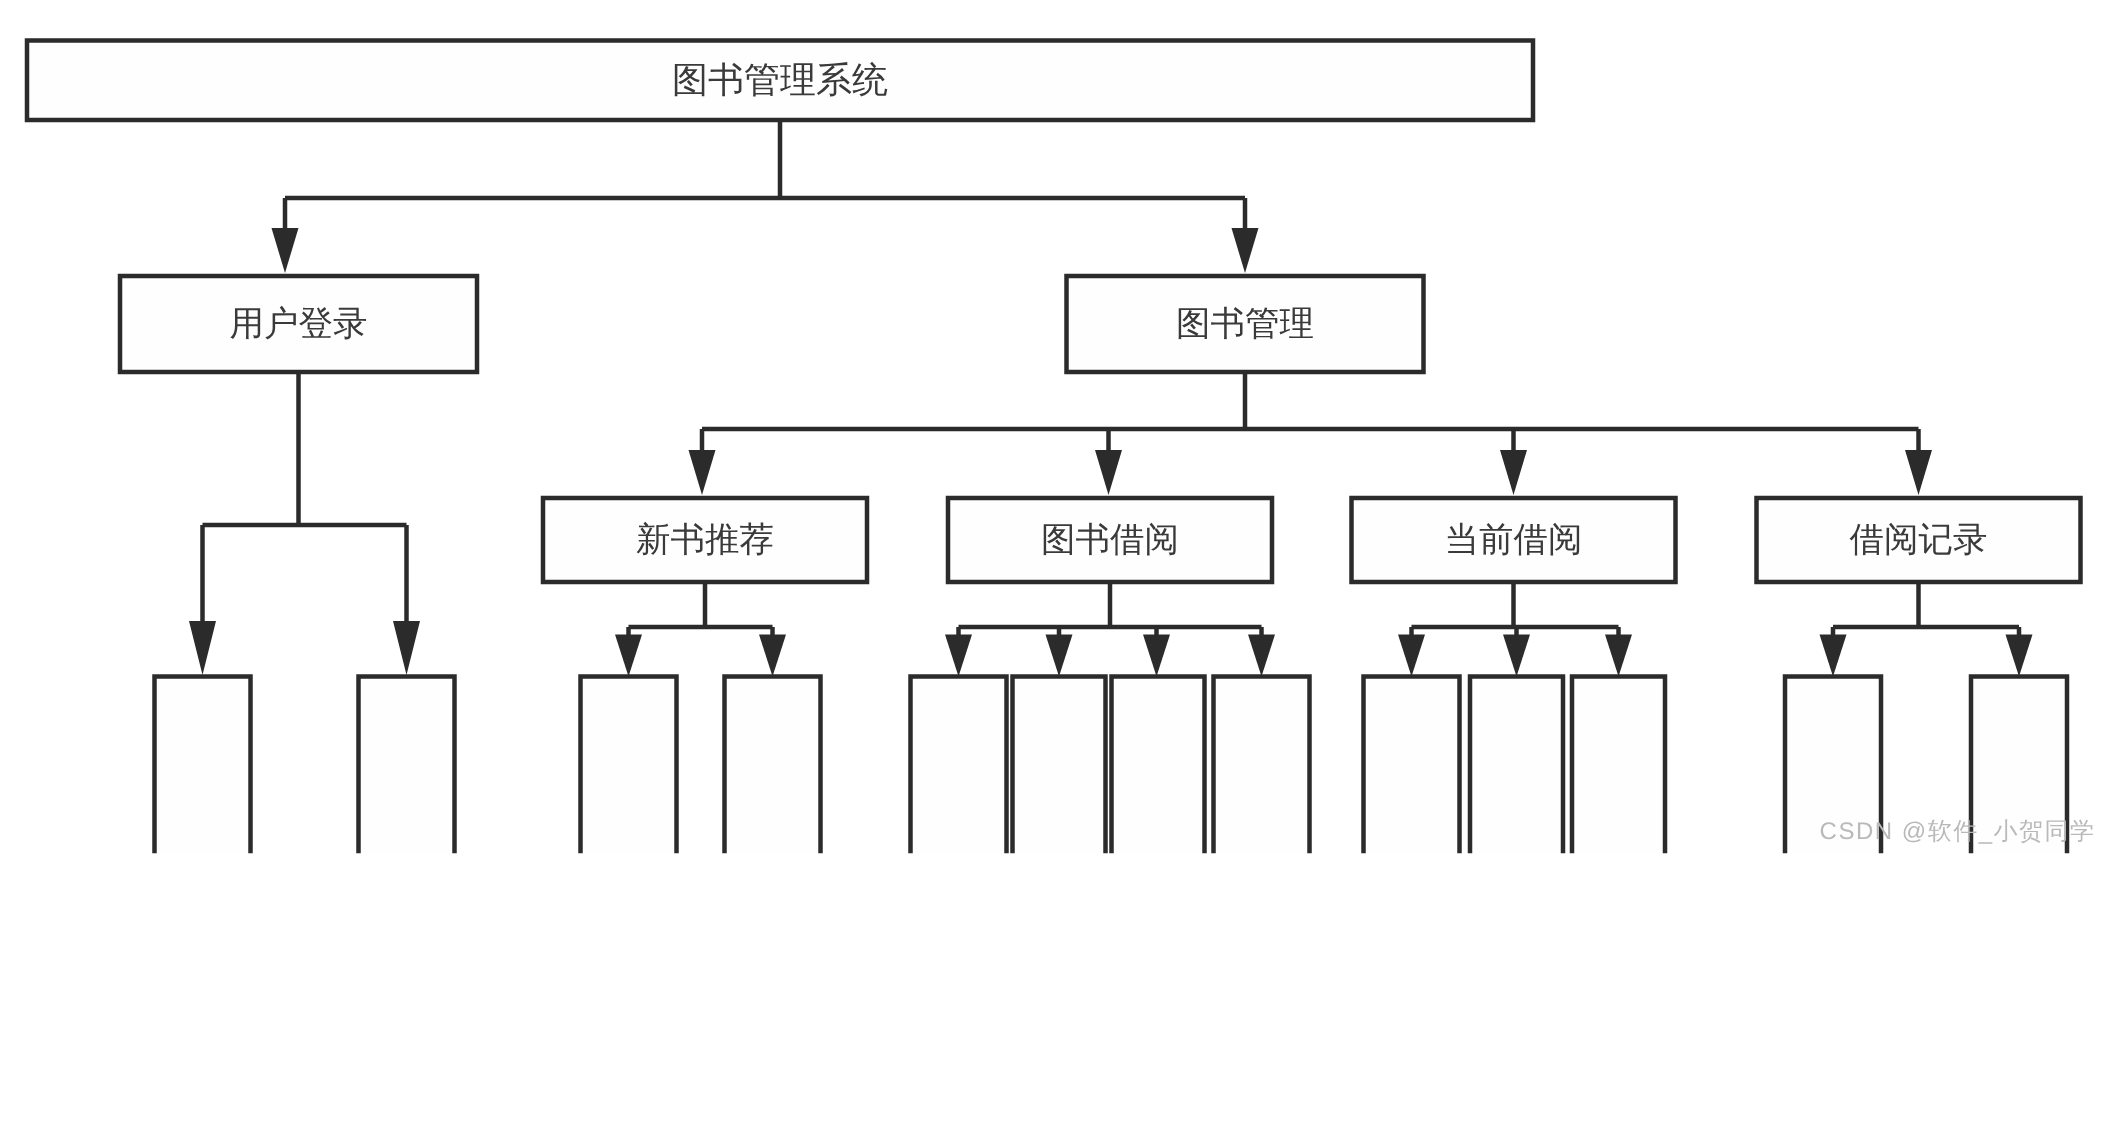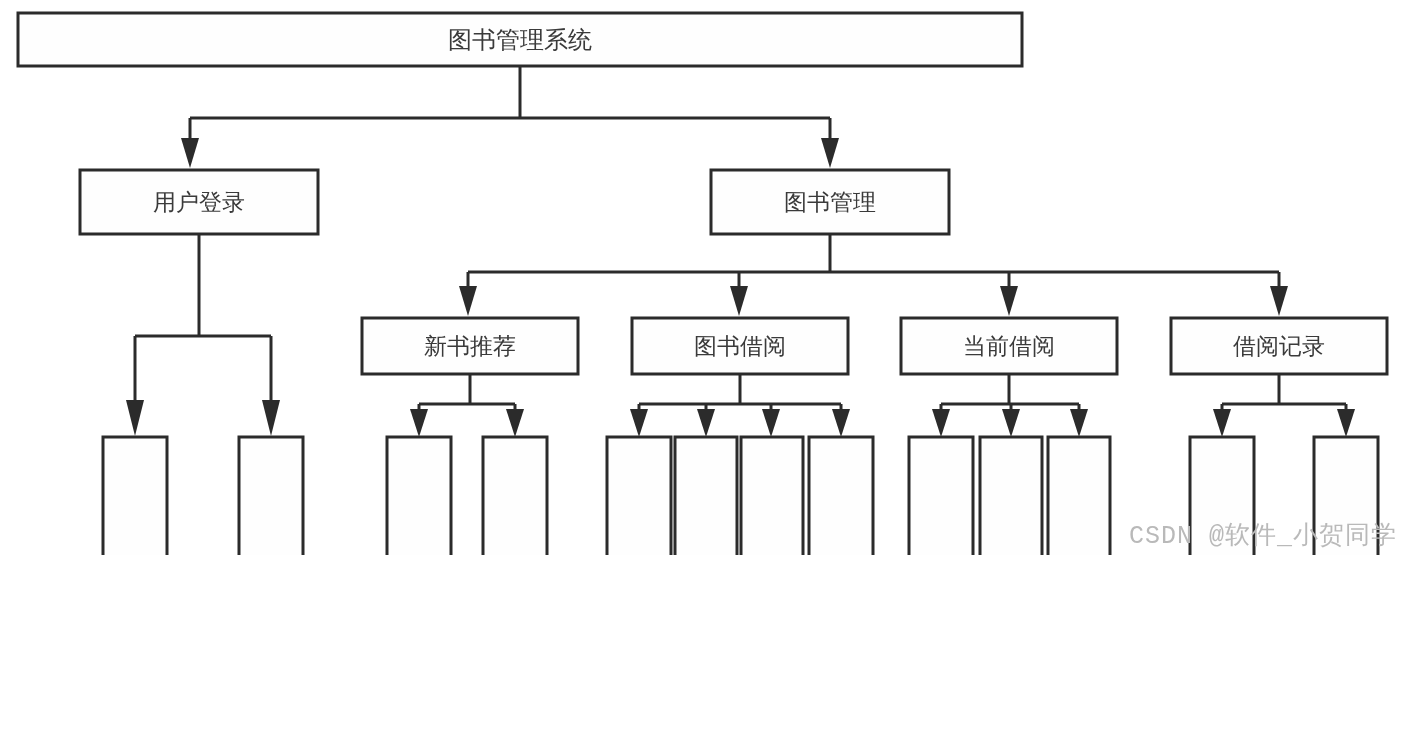--- a/index.html
+++ b/index.html
@@ -10,20 +10,21 @@
   }
   body {
     font-family: "DejaVu Sans", "Liberation Sans", sans-serif;
   }
   #diagram-root {
     position: relative;
     width: 1405px;
     height: 555px;
     background: #ffffff;
     overflow: hidden;
+    margin-top: 14px;
   }
   svg.flow {
     position: absolute;
     left: 0;
     top: 0;
     width: 1405px;
     height: 747px;
     display: block;
   }
   .node-box {
@@ -72,22 +73,22 @@
     pointer-events: none;
     user-select: none;
   }
   .vlabel.center-v {
     align-items: center;
   }
   .watermark {
     position: absolute;
     right: 8px;
     bottom: 4px;
-    font-family: Liberation Mono, monospace;
-    font-size: 25px;
+    font-family: Liberation Sans, sans-serif;
+    font-size: 16px;
     color: #b9b9b9;
     letter-spacing: 1px;
     white-space: nowrap;
     user-select: none;
   }
 </style>
 </head>
 <body>
 
 <div id="diagram-root">

